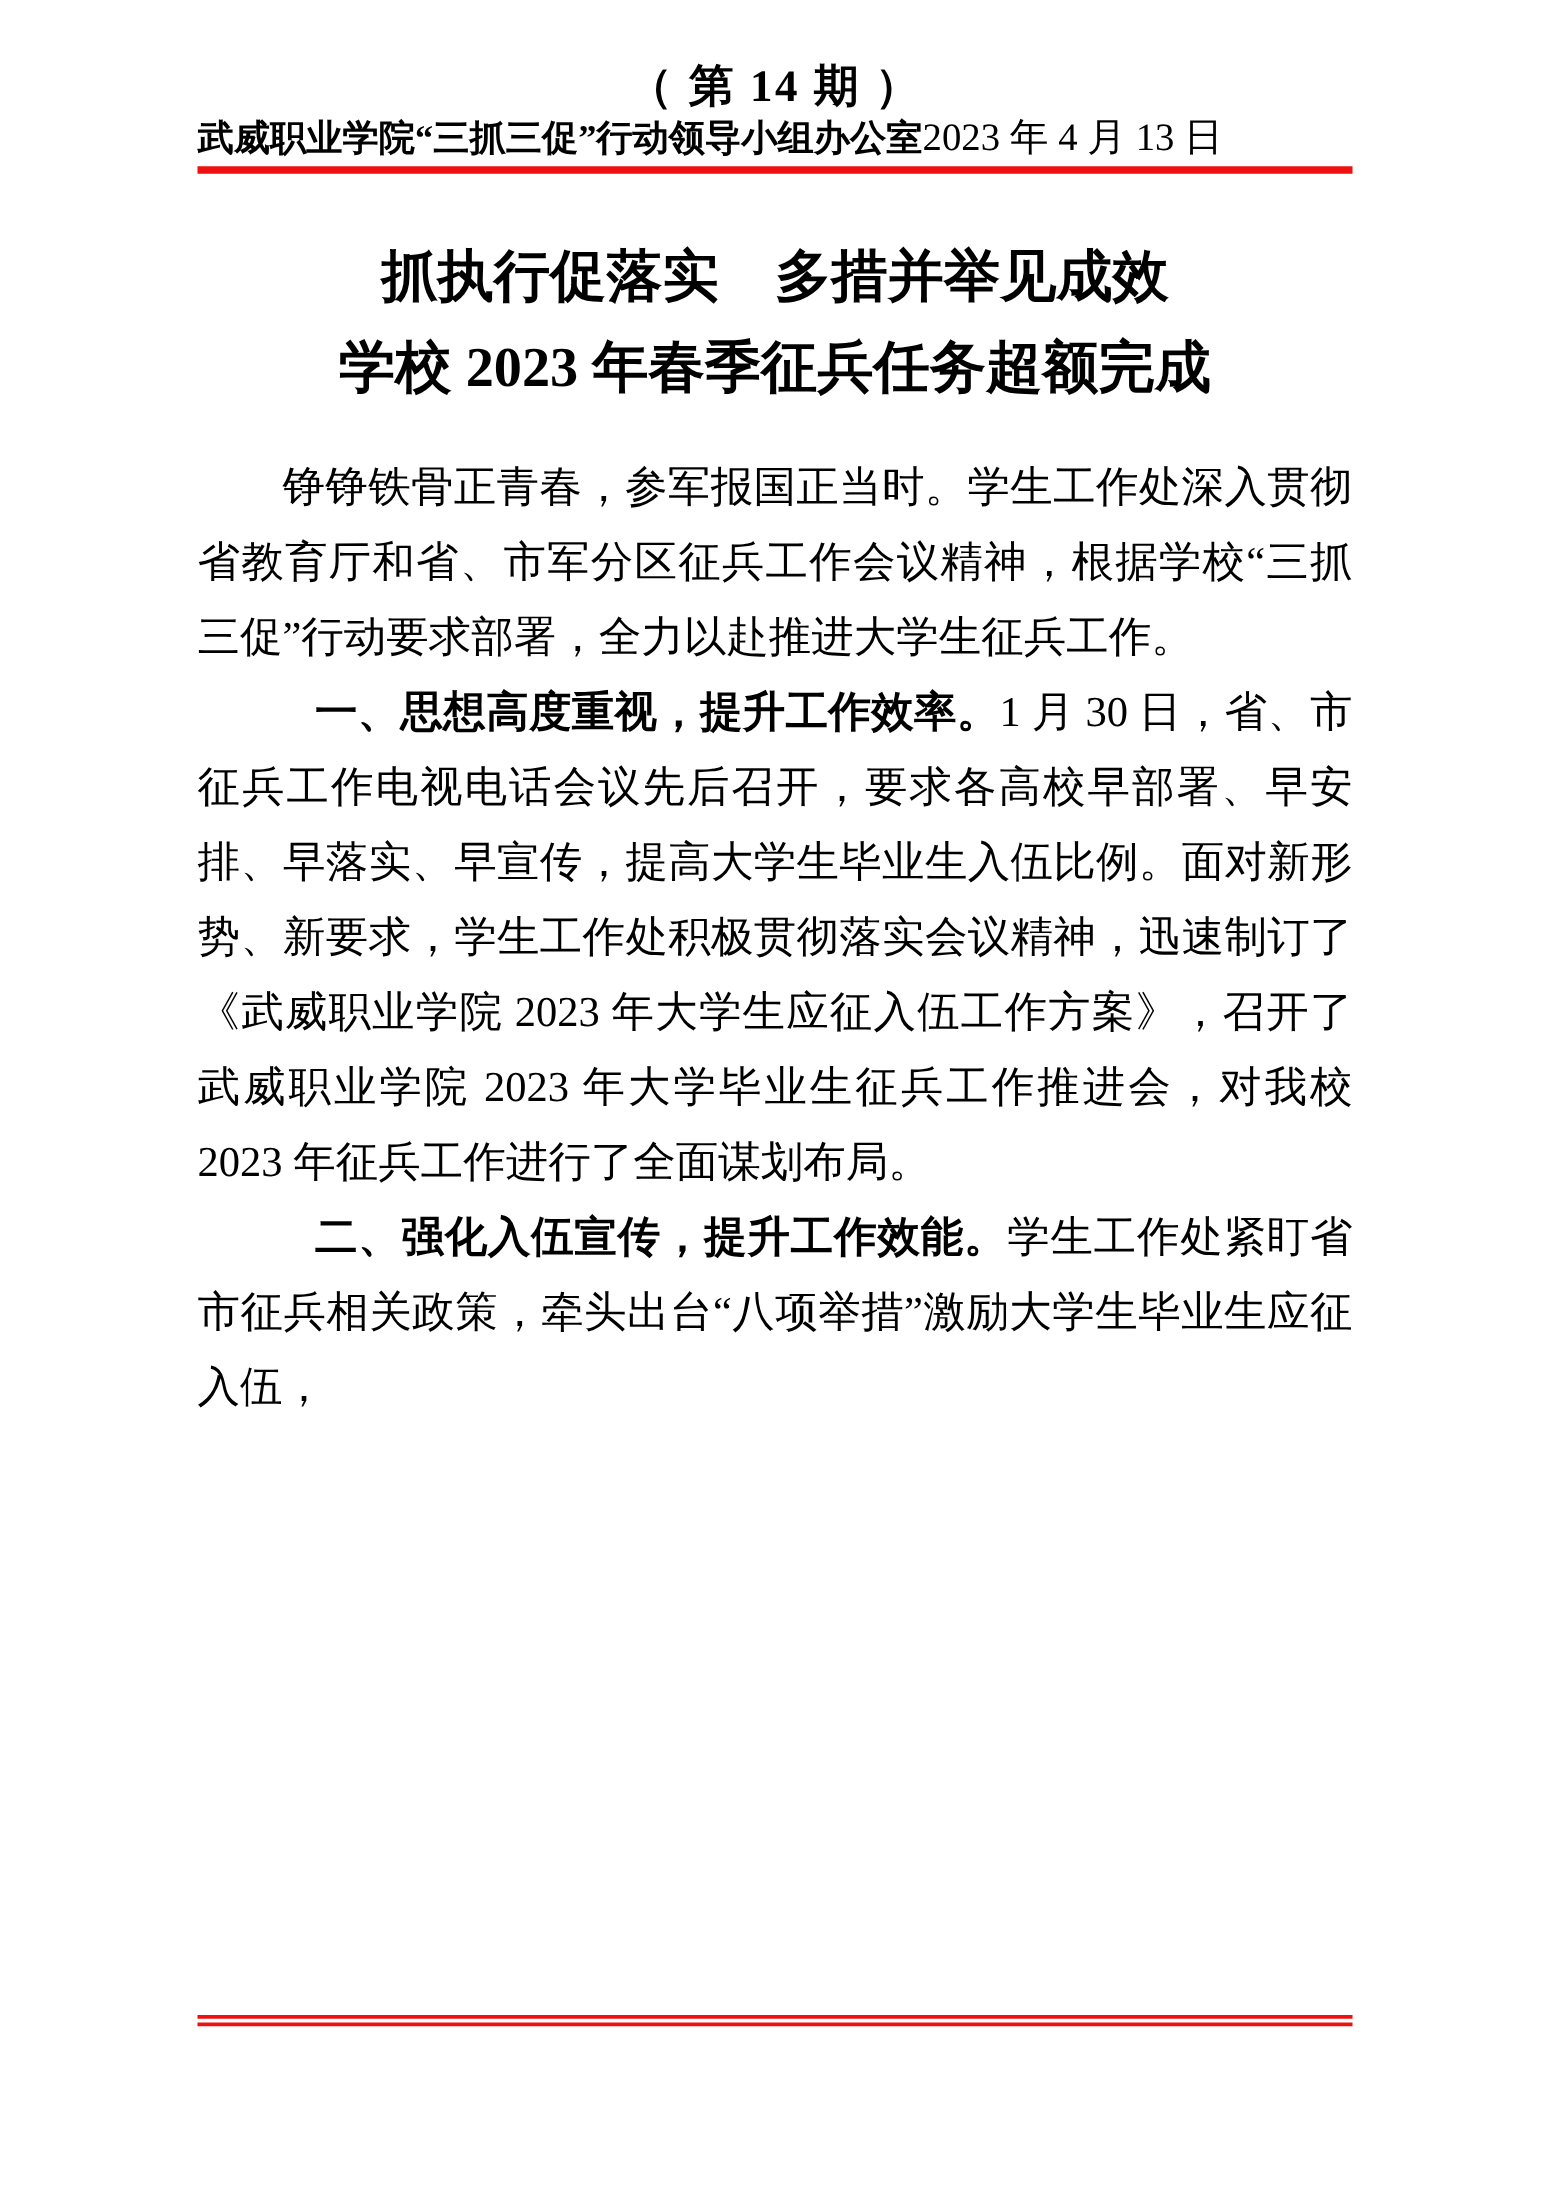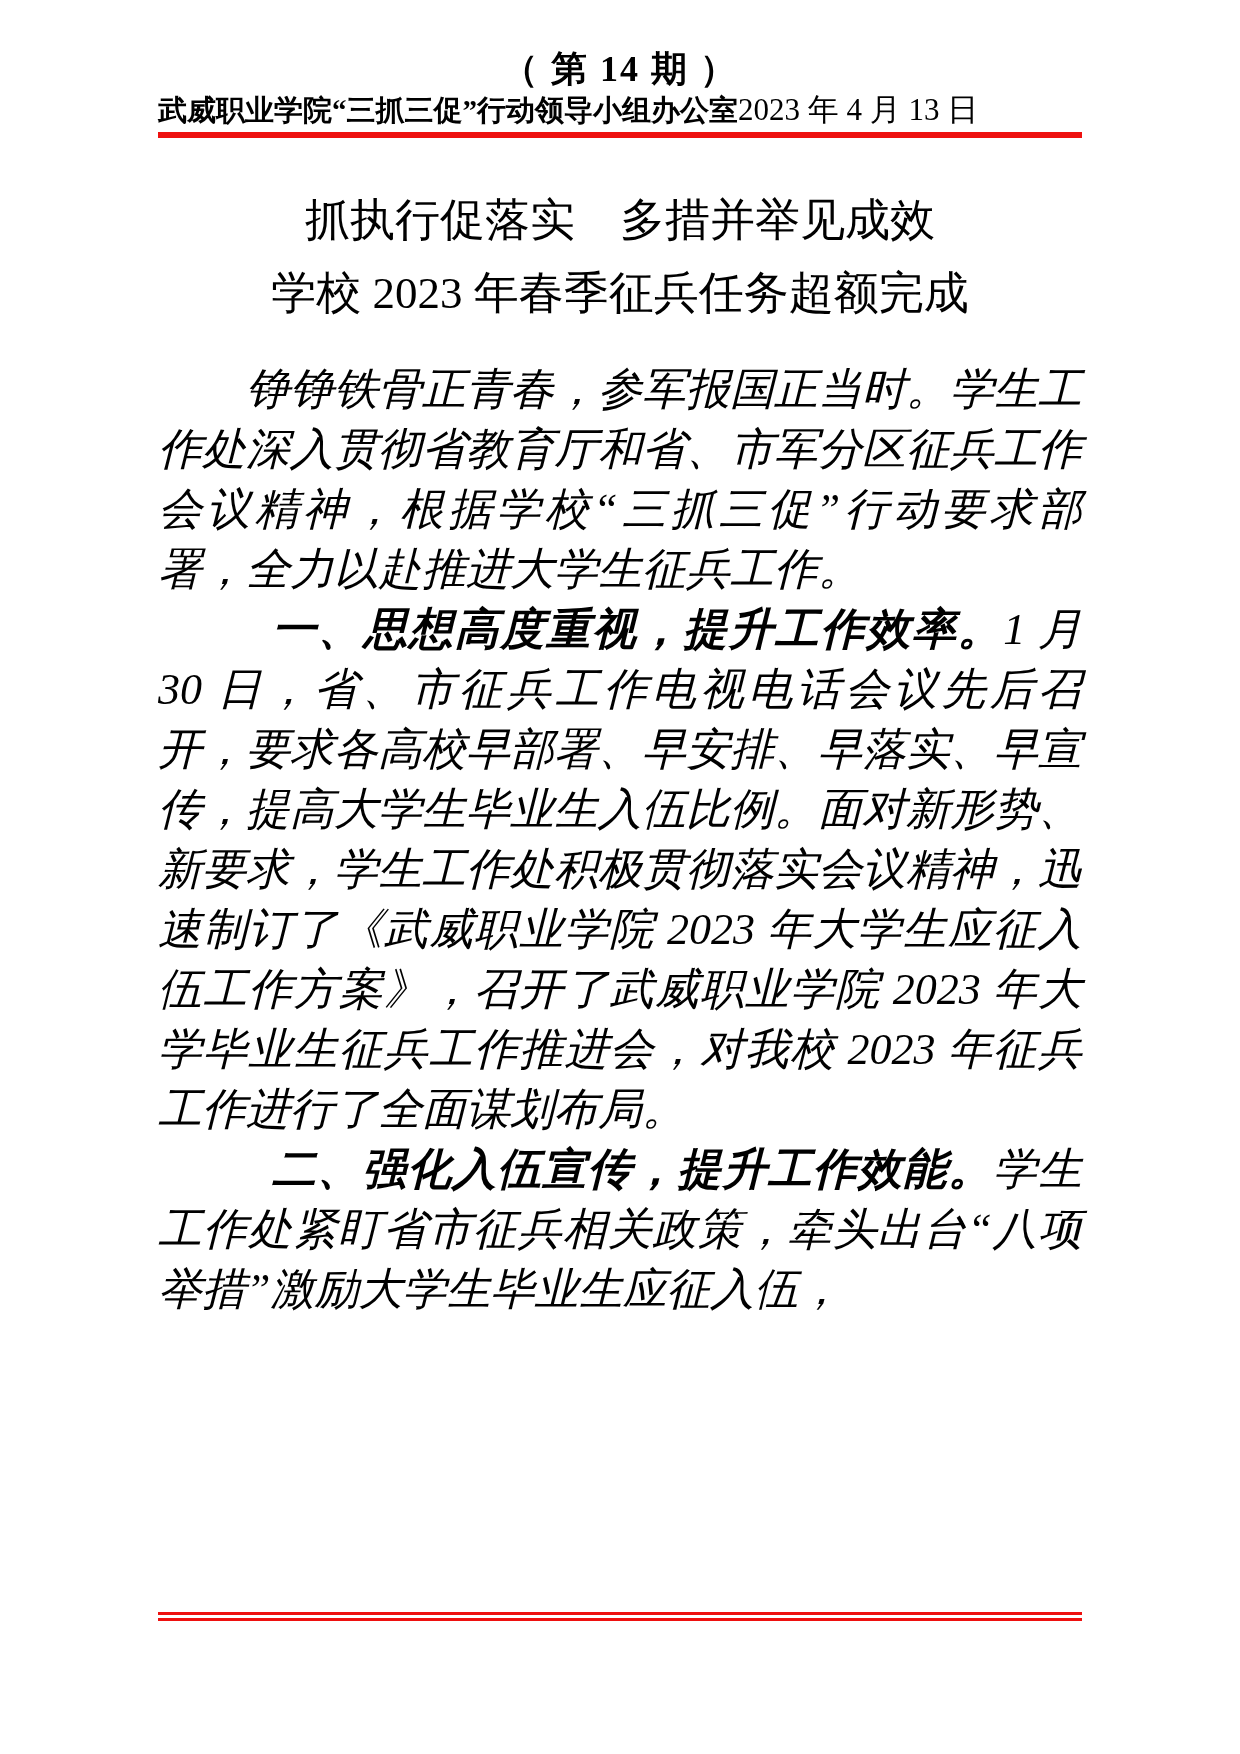--- a/index.html
+++ b/index.html
@@ -64,31 +64,30 @@
     line-height: 36px;
   }
   .red-rule {
     height: 6px;
     background: var(--accent, #ee1110);
     margin-top: 4px;
   }
   .article-title {
     margin-top: 46px;
     text-align: center;
-    font-weight: normal;
+    font-weight: bold;
     font-size: 45px;
     line-height: 73px;
   }
   .article-body {
     margin-top: 30px;
-    font-size: 44px;
+    font-size: 34px;
     line-height: 60px;
     text-align: justify;
     text-justify: inter-ideograph;
-    font-style: italic;
   }
   .body-para {
     margin: 0;
     text-indent: 2em;
   }
   .para-lead {
     font-weight: bold;
     margin-left: 26px;
   }
   .double-rule {

